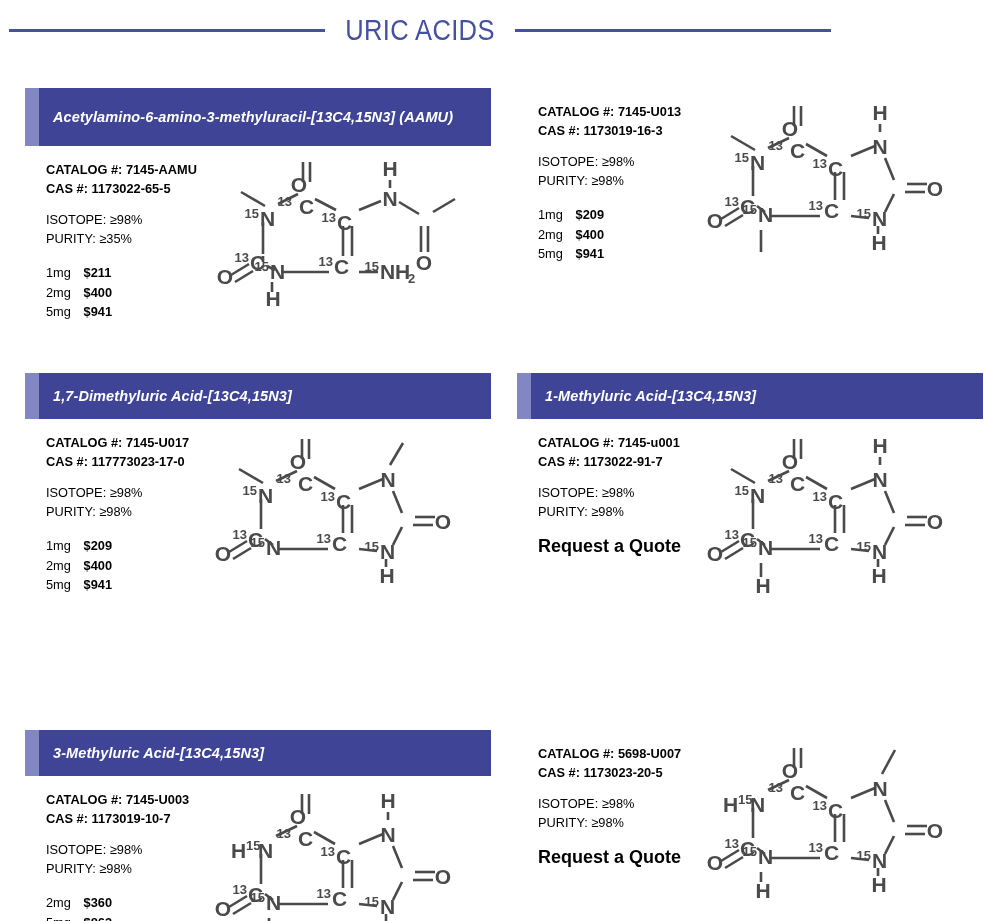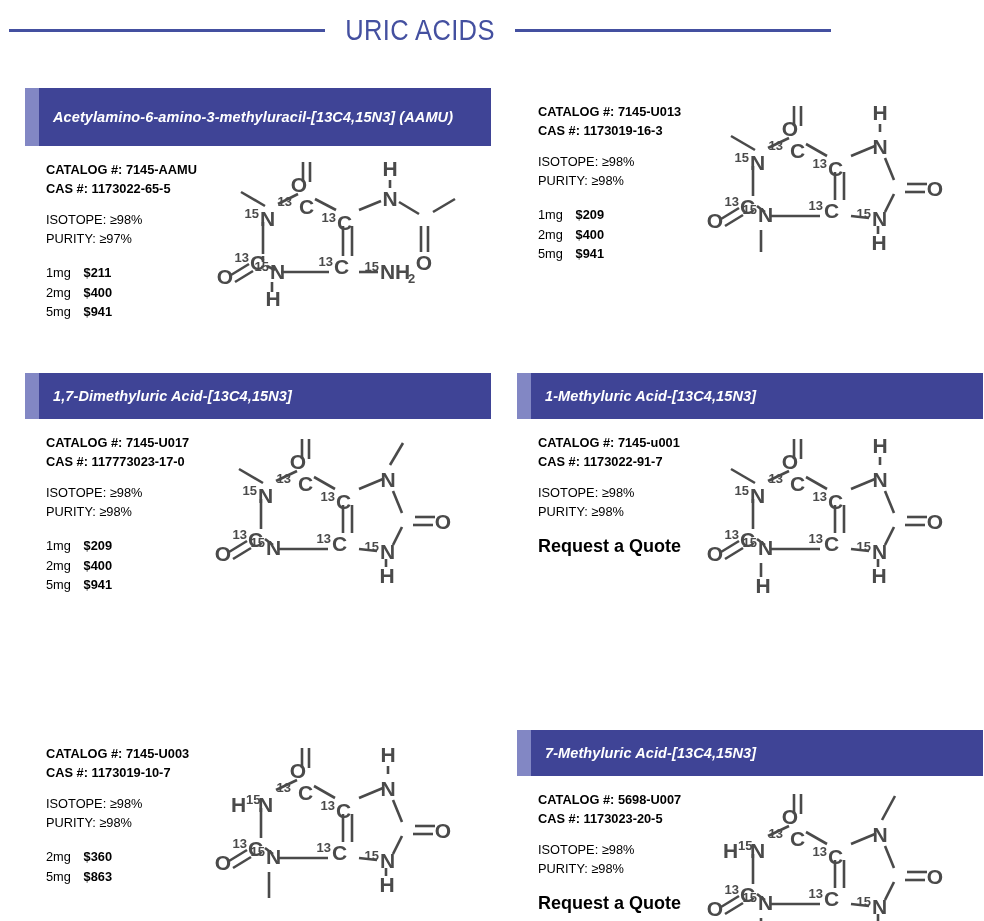--- a/index.html
+++ b/index.html
@@ -97,21 +97,21 @@
             <span>CAS #:</span>
             <span>1173022-65-5</span>
           </div>
           <div class="gap-s"></div>
           <div class="info-plain">
             <span>ISOTOPE:</span>
             <span>≥98%</span>
           </div>
           <div class="info-plain">
             <span>PURITY:</span>
-            <span>≥97%</span>
+            <span>≥35%</span>
           </div>
           <div class="gap-m"></div>
           <div class="price-row">
             <span class="qty">1mg</span>
             <span class="amt">$211</span>
           </div>
           <div class="price-row">
             <span class="qty">2mg</span>
             <span class="amt">$400</span>
           </div>
@@ -436,20 +436,26 @@
             <text class="at" x="236" y="112" text-anchor="middle">O</text>
           </svg>
         </div>
       </div>
     </div>
   </div>
 
   <div class="row">
 
     <div class="card r3">
+      <div class="card-head">
+        <div class="head-strip"></div>
+        <div class="head-bar">
+          <div class="card-title">3-Methyluric Acid-[13C4,15N3]</div>
+        </div>
+      </div>
       <div class="card-body">
         <div class="info">
           <div class="info-bold">
             <span>CATALOG #:</span>
             <span>7145-U003</span>
           </div>
           <div class="info-bold">
             <span>CAS #:</span>
             <span>1173019-10-7</span>
           </div>
@@ -515,26 +521,20 @@
             <text class="sup" x="172" y="134" text-anchor="end">15</text>
             <text class="at" x="173" y="142" text-anchor="start">N</text>
             <text class="at" x="180" y="166" text-anchor="middle">H</text>
             <text class="at" x="236" y="112" text-anchor="middle">O</text>
           </svg>
         </div>
       </div>
     </div>
 
     <div class="card r3">
-      <div class="card-head">
-        <div class="head-strip"></div>
-        <div class="head-bar">
-          <div class="card-title">7-Methyluric Acid-[13C4,15N3]</div>
-        </div>
-      </div>
       <div class="card-body">
         <div class="info">
           <div class="info-bold">
             <span>CATALOG #:</span>
             <span>5698-U007</span>
           </div>
           <div class="info-bold">
             <span>CAS #:</span>
             <span>1173023-20-5</span>
           </div>

